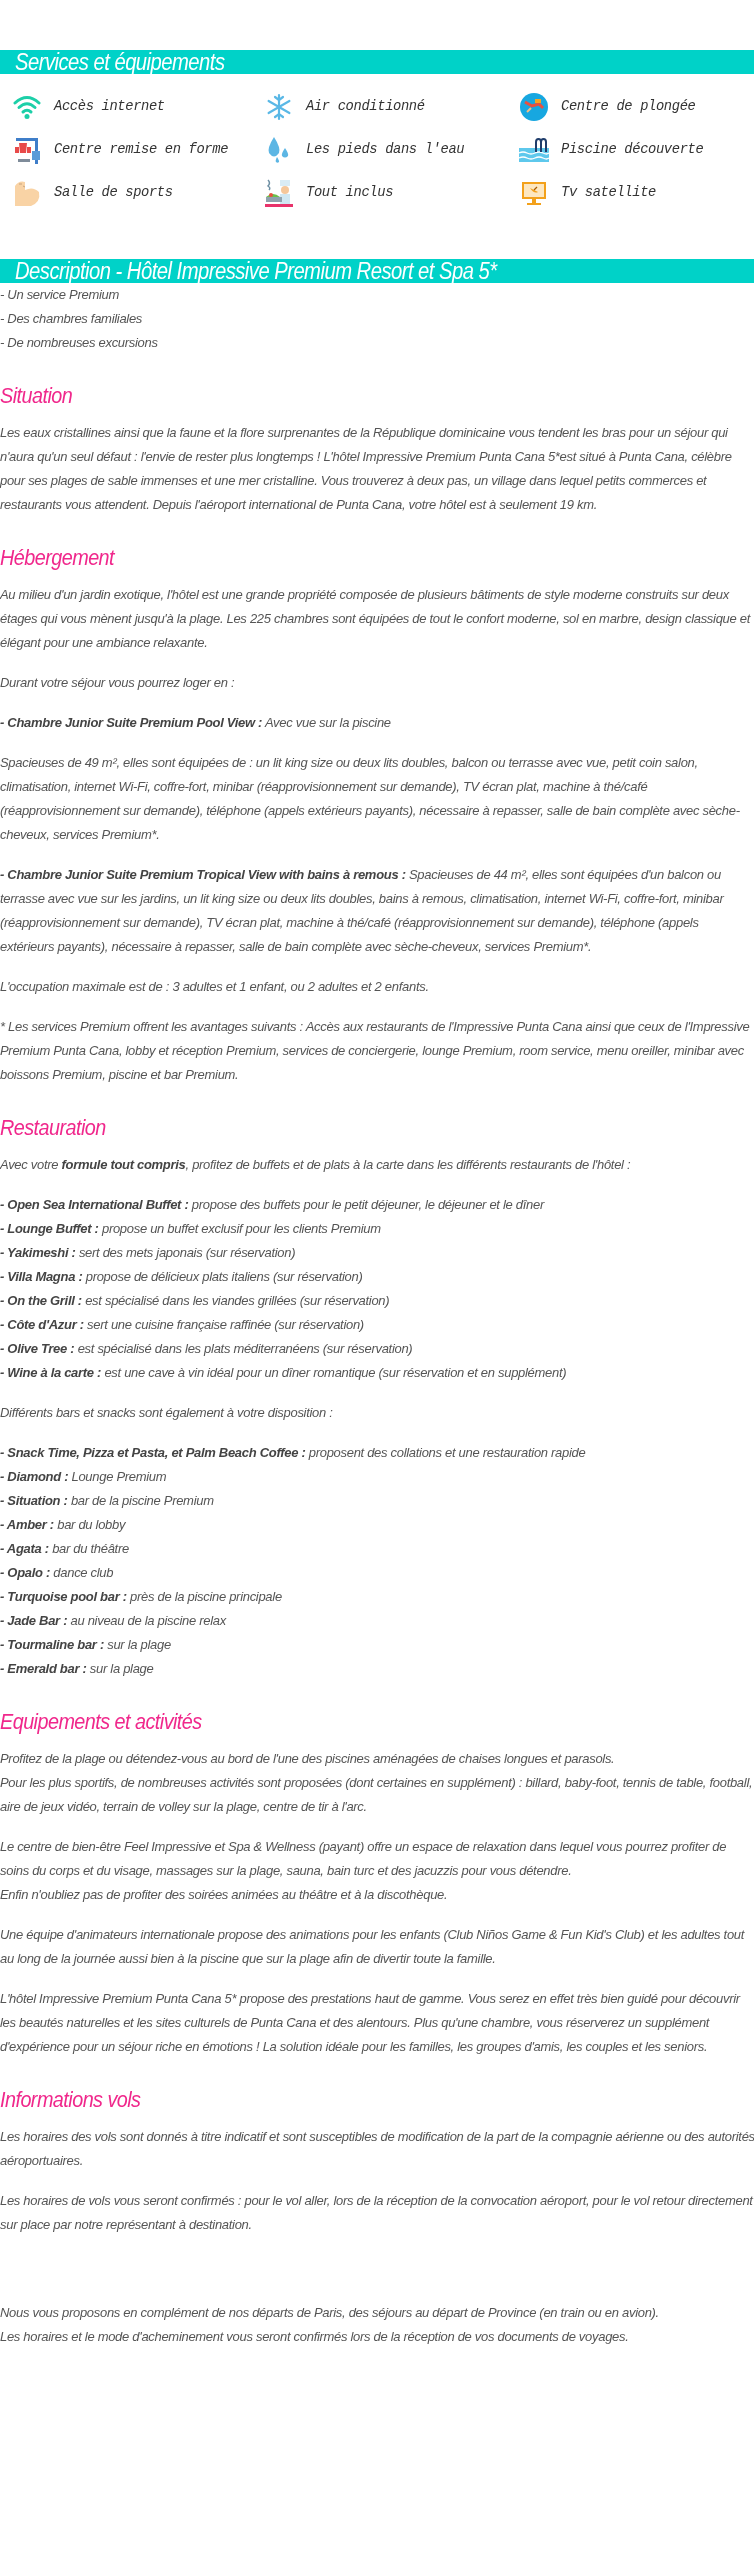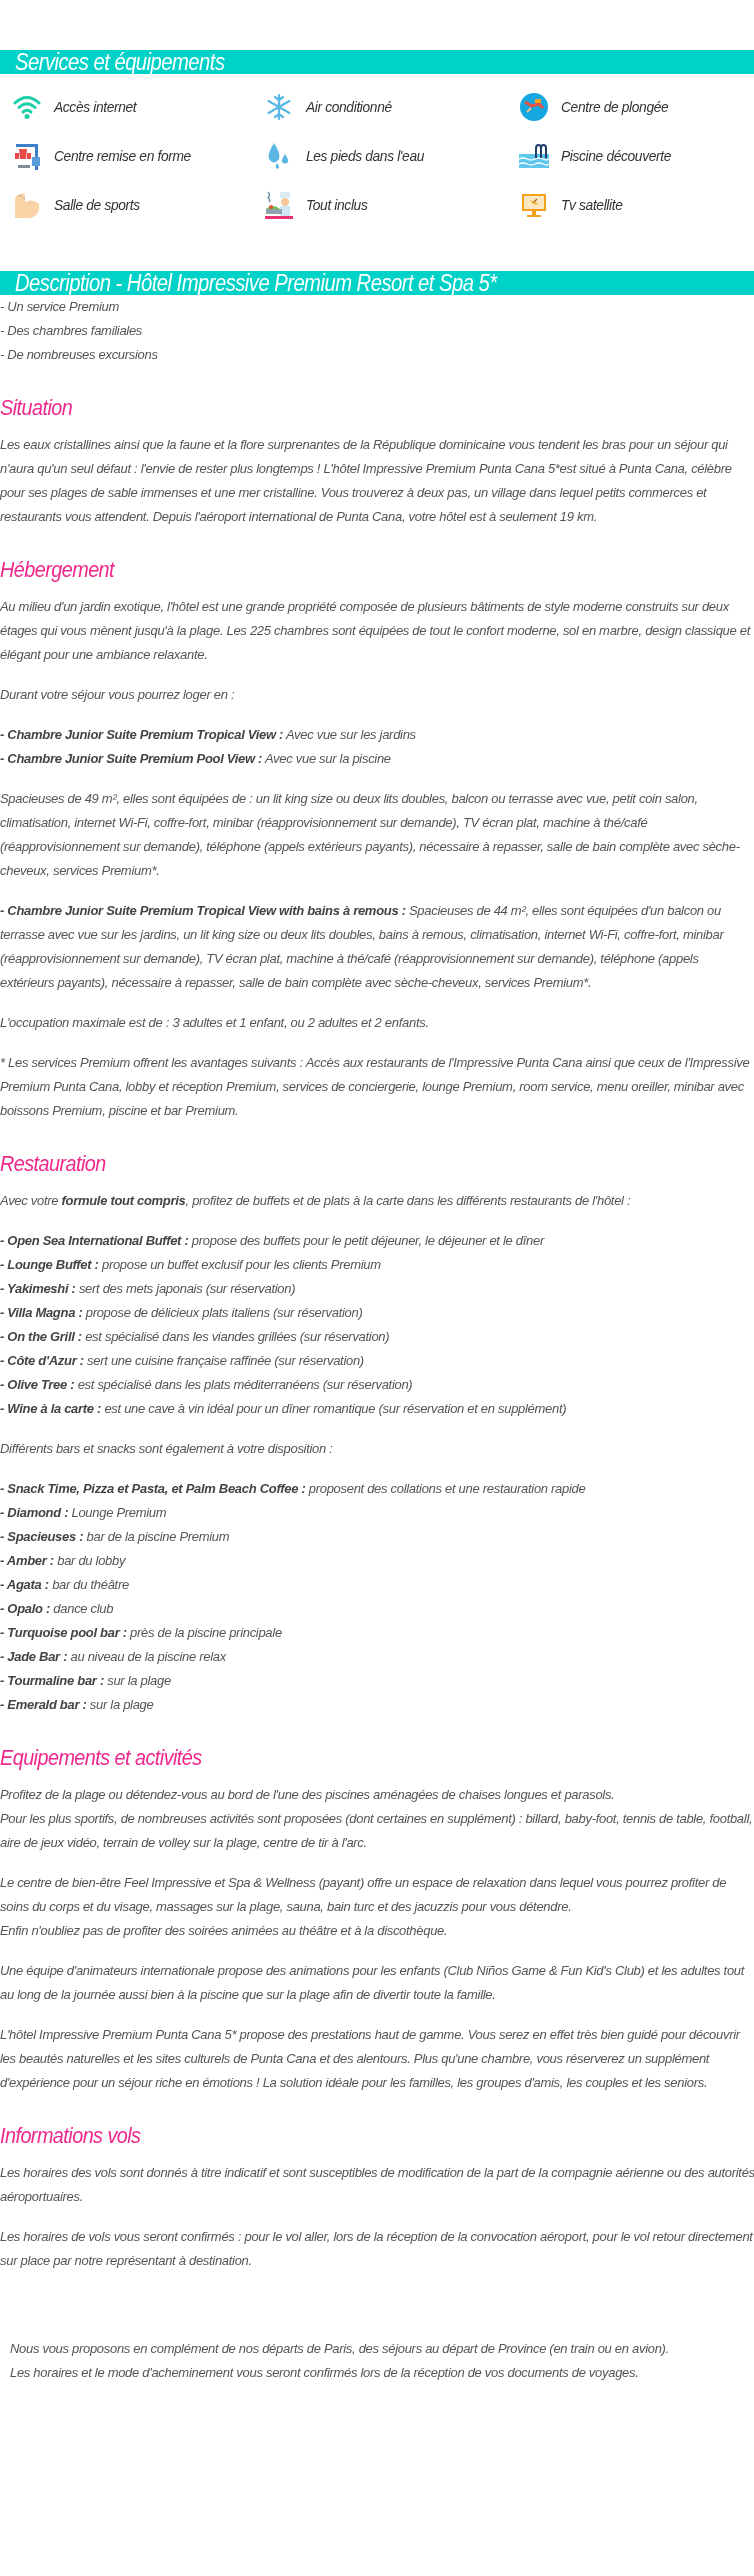--- a/index.html
+++ b/index.html
@@ -24,42 +24,43 @@
     font-style: italic;
     letter-spacing: -0.6px;
     transform: none;
   }
   .band span { display: inline-block; transform: scaleX(0.88); transform-origin: left center; white-space: nowrap; }
 
   .services {
     display: grid;
     grid-template-columns: 252px 255px 248px;
     padding: 13px 0 0 12px;
-    row-gap: 10px;
+    row-gap: 4px;
+    font-family: Liberation Mono, monospace;
   }
   .svc { display: flex; align-items: center; height: 39px; }
   .svc .ic { width: 30px; height: 30px; margin-right: 12px; flex: 0 0 30px; display:flex; align-items:center; justify-content:center; }
   .svc .lbl { font-size: 15px; color: #333333; letter-spacing: -0.4px; transform: scaleX(0.92); transform-origin:left center; white-space: nowrap; }
 
   .desc-band { margin-top: 47px; font-style: italic; }
   .bullets { line-height: 24px; }
 
   h2.sec {
     color: #f0288c;
     font-size: 22px;
     font-weight: normal;
     font-style: italic;
     letter-spacing: -0.6px;
     line-height: 30px;
     margin-top: 26px;
     margin-bottom: 10px;
   }
   h2.sec span { display:inline-block; transform: scaleX(0.9); transform-origin:left center; }
   p { margin-bottom: 16px; }
-  p.tight { margin-bottom: 0; padding-left: 10px; }
+  p.tight { margin-bottom: 0; }
   b { font-weight: bold; color: #444444; }
   .list { margin-bottom: 16px; }
   .list div { line-height: 24px; }
   .spacer { height: 48px; }
 </style>
 </head>
 <body>
 
 <div class="page">
 
@@ -186,21 +187,20 @@
     <div>- De nombreuses excursions</div>
   </div>
 
   <h2 class="sec"><span>Situation</span></h2>
   <p>Les eaux cristallines ainsi que la faune et la flore surprenantes de la République dominicaine vous tendent les bras pour un séjour qui n'aura qu'un seul défaut : l'envie de rester plus longtemps ! L'hôtel Impressive Premium Punta Cana 5*est situé à Punta Cana, célèbre pour ses plages de sable immenses et une mer cristalline. Vous trouverez à deux pas, un village dans lequel petits commerces et restaurants vous attendent. Depuis l'aéroport international de Punta Cana, votre hôtel est à seulement 19 km.</p>
 
   <h2 class="sec"><span>Hébergement</span></h2>
   <p>Au milieu d'un jardin exotique, l'hôtel est une grande propriété composée de plusieurs bâtiments de style moderne construits sur deux étages qui vous mènent jusqu'à la plage. Les 225 chambres sont équipées de tout le confort moderne, sol en marbre, design classique et élégant pour une ambiance relaxante.</p>
   <p>Durant votre séjour vous pourrez loger en :</p>
   <div class="list">
-    <div><b>- Chambre Junior Suite Premium Tropical View :</b><span> Avec vue sur les jardins</span></div>
     <div><b>- Chambre Junior Suite Premium Pool View :</b><span> Avec vue sur la piscine</span></div>
   </div>
   <p>Spacieuses de 49 m², elles sont équipées de : un lit king size ou deux lits doubles, balcon ou terrasse avec vue, petit coin salon, climatisation, internet Wi-Fi, coffre-fort, minibar (réapprovisionnement sur demande), TV écran plat, machine à thé/café (réapprovisionnement sur demande), téléphone (appels extérieurs payants), nécessaire à repasser, salle de bain complète avec sèche-cheveux, services Premium*.</p>
   <p><b>- Chambre Junior Suite Premium Tropical View with bains à remous :</b><span> Spacieuses de 44 m², elles sont équipées d'un balcon ou terrasse avec vue sur les jardins, un lit king size ou deux lits doubles, bains à remous, climatisation, internet Wi-Fi, coffre-fort, minibar (réapprovisionnement sur demande), TV écran plat, machine à thé/café (réapprovisionnement sur demande), téléphone (appels extérieurs payants), nécessaire à repasser, salle de bain complète avec sèche-cheveux, services Premium*.</span></p>
   <p>L'occupation maximale est de : 3 adultes et 1 enfant, ou 2 adultes et 2 enfants.</p>
   <p>* Les services Premium offrent les avantages suivants : Accès aux restaurants de l'Impressive Punta Cana ainsi que ceux de l'Impressive Premium Punta Cana, lobby et réception Premium, services de conciergerie, lounge Premium, room service, menu oreiller, minibar avec boissons Premium, piscine et bar Premium.</p>
 
   <h2 class="sec"><span>Restauration</span></h2>
   <p><span>Avec votre </span><b>formule tout compris</b><span>, profitez de buffets et de plats à la carte dans les différents restaurants de l'hôtel :</span></p>
   <div class="list">
@@ -210,21 +210,21 @@
     <div><b>- Villa Magna :</b><span> propose de délicieux plats italiens (sur réservation)</span></div>
     <div><b>- On the Grill :</b><span> est spécialisé dans les viandes grillées (sur réservation)</span></div>
     <div><b>- Côte d'Azur :</b><span> sert une cuisine française raffinée (sur réservation)</span></div>
     <div><b>- Olive Tree :</b><span> est spécialisé dans les plats méditerranéens (sur réservation)</span></div>
     <div><b>- Wine à la carte :</b><span> est une cave à vin idéal pour un dîner romantique (sur réservation et en supplément)</span></div>
   </div>
   <p>Différents bars et snacks sont également à votre disposition :</p>
   <div class="list">
     <div><b>- Snack Time, Pizza et Pasta, et Palm Beach Coffee :</b><span> proposent des collations et une restauration rapide</span></div>
     <div><b>- Diamond :</b><span> Lounge Premium</span></div>
-    <div><b>- Spacieuses :</b><span> bar de la piscine Premium</span></div>
+    <div><b>- Situation :</b><span> bar de la piscine Premium</span></div>
     <div><b>- Amber :</b><span> bar du lobby</span></div>
     <div><b>- Agata :</b><span> bar du théâtre</span></div>
     <div><b>- Opalo :</b><span> dance club</span></div>
     <div><b>- Turquoise pool bar :</b><span> près de la piscine principale</span></div>
     <div><b>- Jade Bar :</b><span> au niveau de la piscine relax</span></div>
     <div><b>- Tourmaline bar :</b><span> sur la plage</span></div>
     <div><b>- Emerald bar :</b><span> sur la plage</span></div>
   </div>
 
   <h2 class="sec"><span>Equipements et activités</span></h2>

